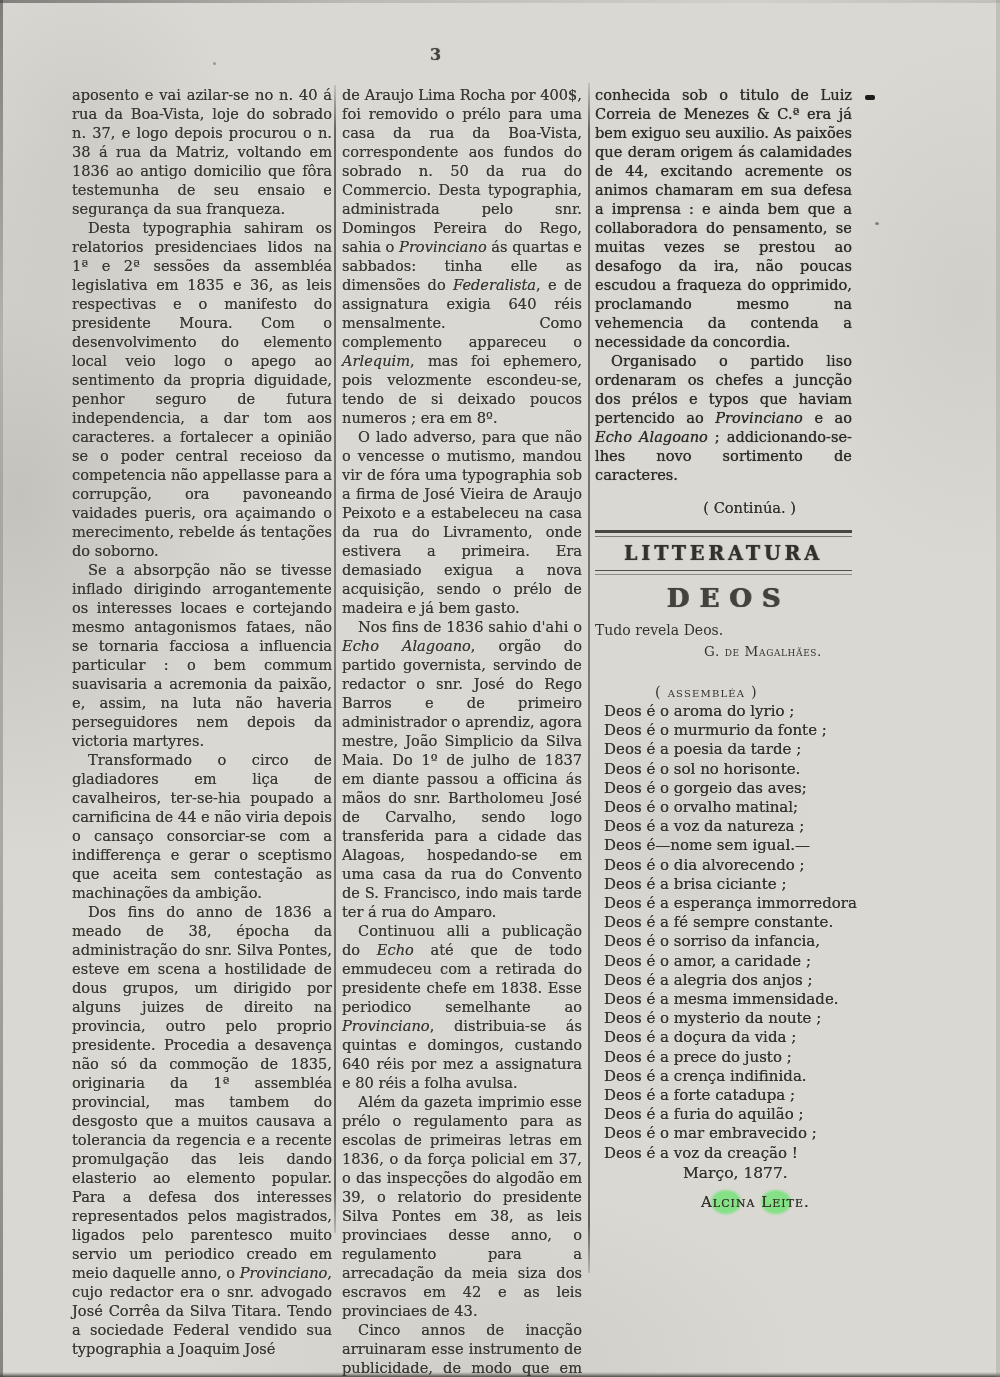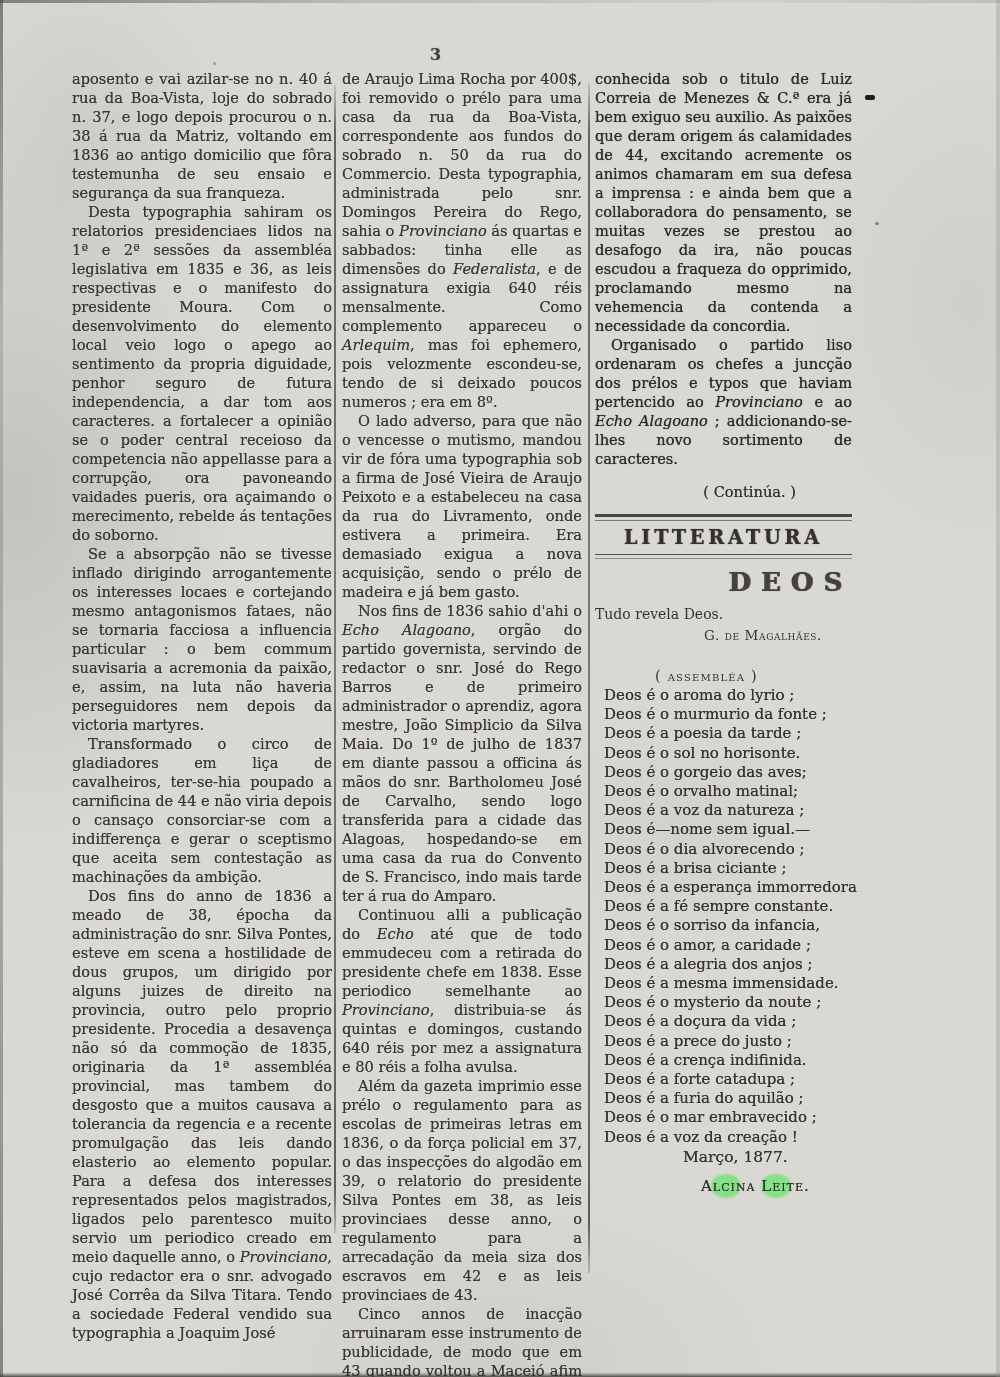--- a/index.html
+++ b/index.html
@@ -19,21 +19,21 @@
     background:linear-gradient(to right, rgba(58,58,54,.55), rgba(110,110,106,.28) 35%, rgba(150,150,146,.12) 75%, rgba(120,120,116,.25));}
   .edge-bottom{position:absolute;bottom:0;left:0;width:100%;height:5px;
     background:linear-gradient(to top,#4e4e49, rgba(90,90,84,.35) 60%, transparent);}
   .edge-left{position:absolute;top:0;left:0;width:3px;height:100%;
     background:linear-gradient(to bottom, rgba(66,66,62,.6), rgba(66,66,62,.18) 25%, rgba(66,66,62,.30) 60%, rgba(66,66,62,.55));}
   .edge-right{position:absolute;top:0;right:0;width:4px;height:100%;background:rgba(140,140,134,.30);}
 
   .page-number{position:absolute;left:430px;top:45px;font-size:16px;font-weight:bold;color:#45433a;
     text-shadow:0 0 1px rgba(69,67,58,.7);}
 
-  .col{position:absolute;top:69px;font-size:14.6px;line-height:19px;text-align:justify;}
+  .col{position:absolute;top:85px;font-size:14.6px;line-height:19px;text-align:justify;}
   .col1{left:72px;width:260px;}
   .col2{left:342px;width:240px;}
   .col3{left:595px;width:257px;}
   .col p{margin:0;text-indent:16px;text-shadow:0 0 .5px rgba(58,56,46,.75);}
   .col p.noindent{text-indent:0;}
   .col3 p{color:#2d2b24;text-shadow:0 0 .7px rgba(45,43,36,.9);}
 
   .divider{position:absolute;width:1.6px;
     background:linear-gradient(to bottom, rgba(62,60,54,.15), rgba(62,60,54,.75) 4%, rgba(62,60,54,.6) 50%, rgba(62,60,54,.78) 96%, rgba(62,60,54,.2));}
   .divider1{left:334px;top:85px;height:1148px;}
@@ -43,21 +43,21 @@
     color:#33312a;text-shadow:0 0 .5px rgba(51,49,42,.8);}
 
   .rule-top{margin-top:13px;height:3px;border-top:3px solid rgba(48,46,40,.85);
     border-bottom:1px solid rgba(48,46,40,.55);}
   .rule-bottom{margin-top:7px;height:3px;border-top:1.5px solid rgba(48,46,40,.8);
     border-bottom:1px solid rgba(48,46,40,.45);}
   .section-title{margin-top:7px;text-align:center;font-weight:bold;font-size:19px;
     letter-spacing:4px;color:#33312a;transform:scaleY(1.06);
     text-shadow:0 0 1px rgba(51,49,42,.75), .6px 0 0 rgba(51,49,42,.5);}
 
-  .poem-title{margin-top:14px;text-align:right;font-weight:bold;font-size:26px;
+  .poem-title{margin-top:14px;text-align:center;font-weight:bold;font-size:26px;
     letter-spacing:10px;color:#44423a;text-indent:10px;
     text-shadow:1px 0 0 rgba(68,66,58,.85), 0 0 1px rgba(68,66,58,.5);}
   .epigraph{margin-top:13px;text-align:left;padding-right:46px;font-size:14px;color:#35332b;}
   .epigraph-author{margin-top:2px;text-align:right;padding-right:30px;font-size:13.5px;
     font-variant:small-caps;letter-spacing:.6px;color:#35332b;}
   .imitation{margin-top:22px;padding-left:60px;font-size:14.5px;letter-spacing:1.2px;
     font-variant:small-caps;color:#35332b;}
 
   .stanza{}
   .poem-line{padding-left:9px;font-size:15px;line-height:19.2px;color:#35332b;

